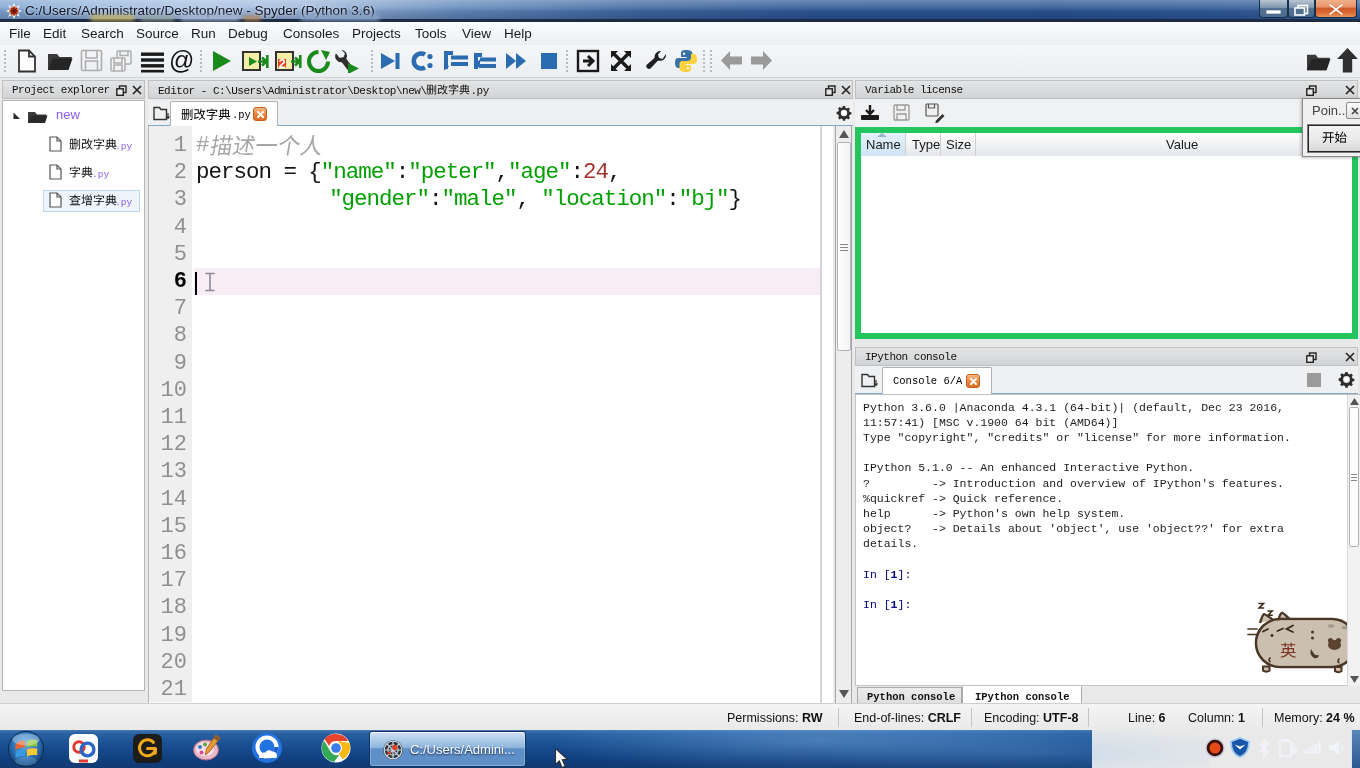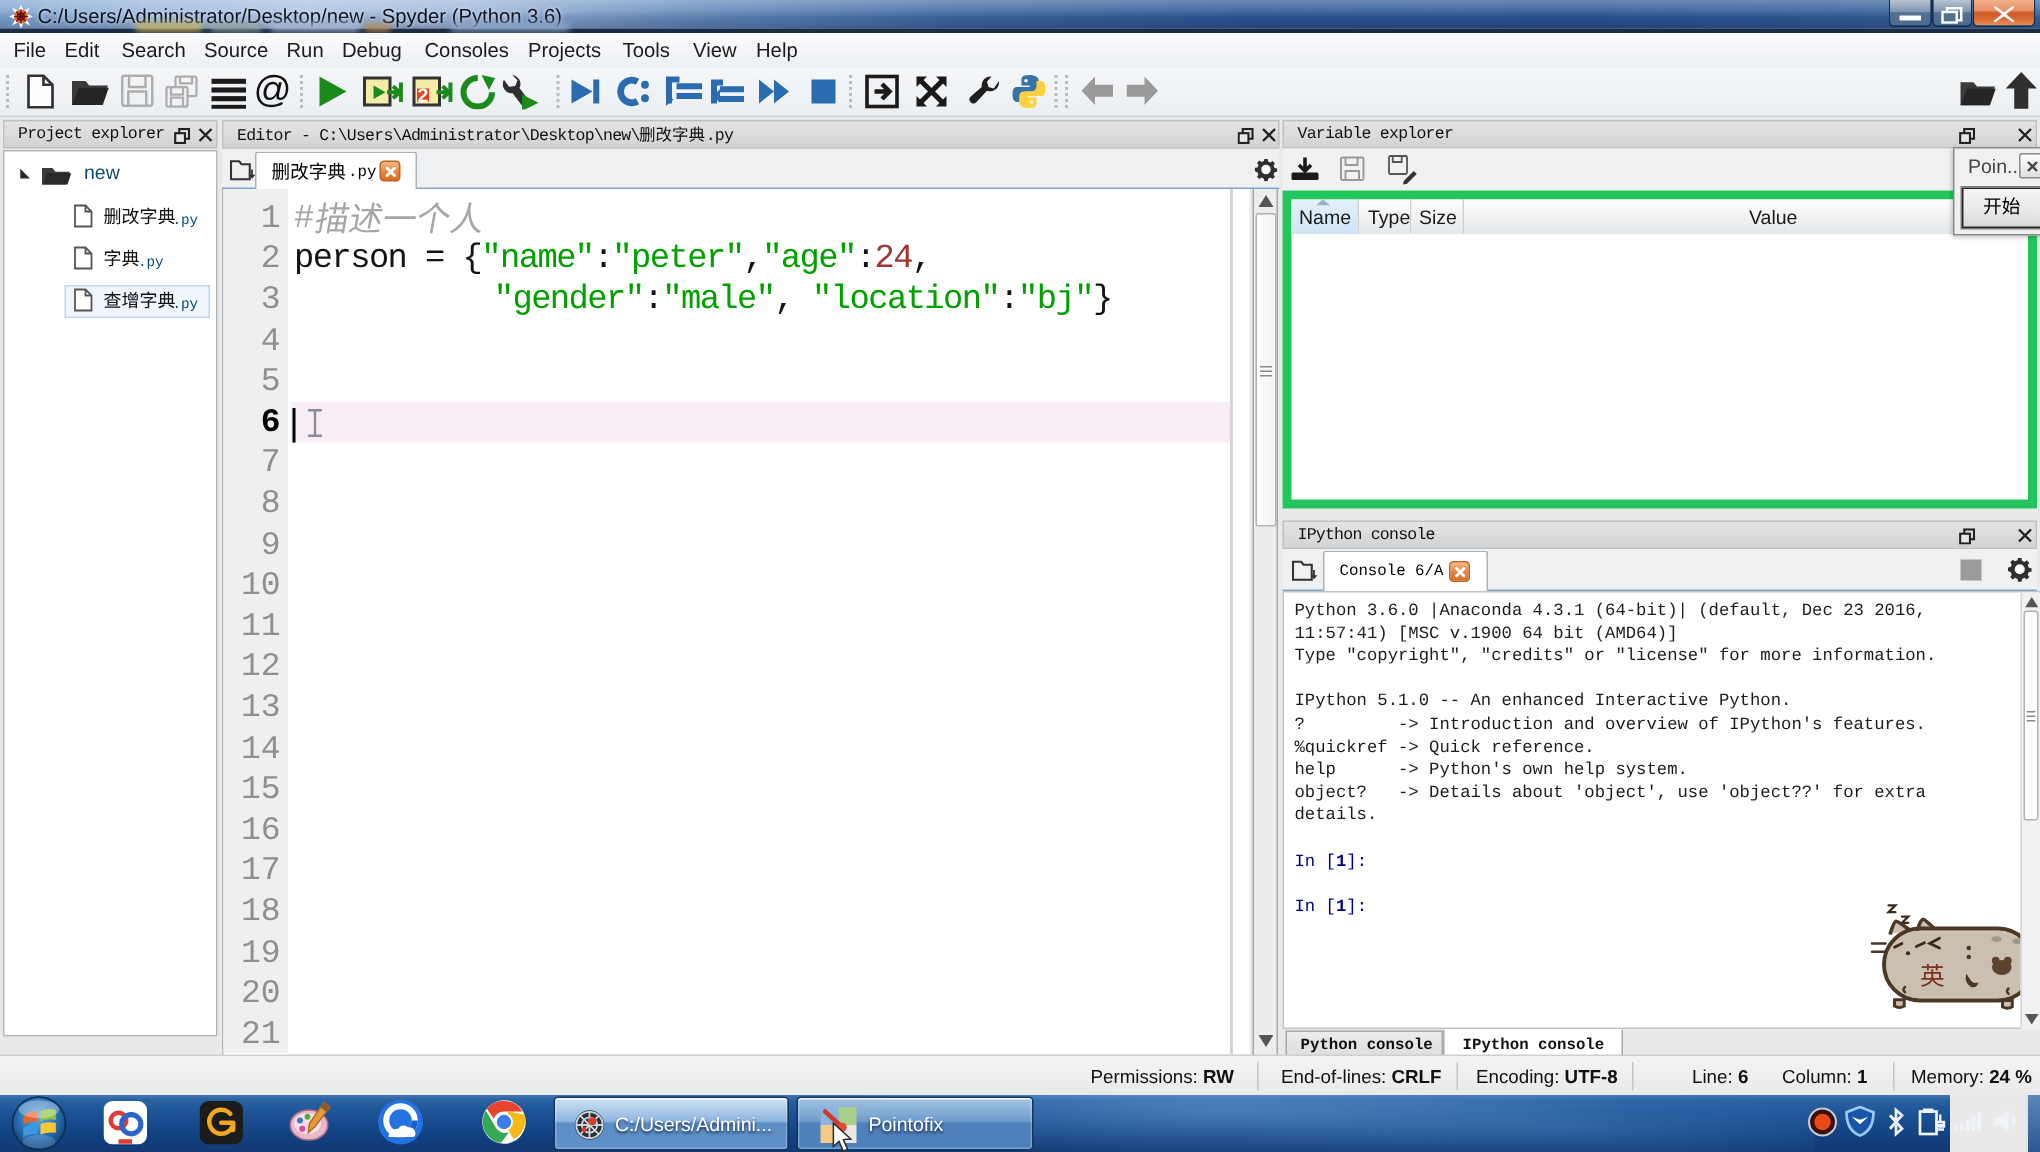--- a/index.html
+++ b/index.html
@@ -19,21 +19,21 @@
 .ticon{position:absolute;top:4px}
 #pathbox{left:776px;top:7px;width:527px;height:20px;background:#fff;border:1px solid #9aa0a6}
 #pathbox .ptext{left:6px;top:3px;font-size:12px;color:#111}
 
 .ptitle{height:19px;background:linear-gradient(180deg,#e3e4e5,#d2d3d4);border:1px solid #bec0c2;font-family:"Liberation Mono",monospace;font-size:11px;font-weight:400;color:#111}
 .ptitle .pt{position:absolute;left:9px;top:3px;letter-spacing:-0.5px}
 .white{background:#fff;border:1px solid #b4b7ba}
 
 #pe-title{left:2px;top:80px;width:143px}
 #pe-body{left:2px;top:100px;width:143px;height:591px}
-.tlabel{position:absolute;font-size:12.5px;color:#0c4a6e}
+.tlabel{position:absolute;font-size:12.5px;color:#8b5cf6}
 
 #ed-title{left:148px;top:80px;width:705px}
 #ed-tabbar{left:148px;top:100px;width:705px;height:26px;background:#eef0f2;border-bottom:1px solid #86a7c4}
 #ed-tab{left:170px;top:101px;width:108px;height:25px;background:#fff;border:1px solid #aeb1b4;border-bottom:none;border-radius:2px 2px 0 0}
 #ed-area{left:148px;top:126px;width:685px;height:577px;background:#fff;border-left:1px solid #b4b7ba}
 .cl{position:absolute;white-space:pre;font-family:"Liberation Mono",monospace;font-size:22.5px;letter-spacing:-1.02px;line-height:27.2px;color:#131313}
 .ln{position:absolute;width:41px;text-align:right;font-family:"Liberation Mono",monospace;font-size:22px;line-height:27.2px;color:#8f8f8f}
 .grn{color:#00a000}.num{color:#a0342e}.bi{color:#900090}
 #ed-sb{left:835px;top:126px;width:17px;height:577px;background:#ededee;border-left:1px solid #a6a6aa;border-right:1px solid #a6a6aa}
 
@@ -46,21 +46,21 @@
 #ip-tabbar{left:855px;top:366px;width:503px;height:28px;background:#eef0f2;border-bottom:1px solid #86a7c4}
 #ip-tab{left:882px;top:367px;width:110px;height:27px;background:#fff;border:1px solid #aeb1b4;border-bottom:none;border-radius:2px 2px 0 0}
 #ip-body{left:855px;top:394px;width:505px;height:292px;background:#fff;border:1px solid #c0c3c6}
 .con{position:absolute;white-space:pre;font-family:"Liberation Mono",monospace;font-size:11.5px;line-height:15.2px;color:#1c1c1c}
 #ip-tabs2{left:855px;top:686px;width:505px;height:21px}
 
 #statusbar{left:0;top:703px;width:1360px;height:27px;background:linear-gradient(180deg,#f4f4f4,#e9e9e9);border-top:1px solid #cfcfcf}
 #statusbar span{position:absolute;top:7px;font-size:12.5px;color:#111}
 .ssep{position:absolute;top:4px;width:1px;height:19px;background:#c4c4c4}
 
-#taskbar{left:0;top:730px;width:1300px;height:38px;background:linear-gradient(180deg,#4779b2 0%,#2a62a4 8%,#1d5496 30%,#15488a 55%,#113e7c 80%,#123a72 100%)}
+#taskbar{left:0;top:730px;width:1092px;height:38px;background:linear-gradient(180deg,#4779b2 0%,#2a62a4 8%,#1d5496 30%,#15488a 55%,#113e7c 80%,#123a72 100%)}
 .tbtn{position:absolute;top:1px;height:36px;border:1px solid #123662;border-radius:3px;box-shadow:inset 0 1px 0 rgba(255,255,255,.8),inset 0 0 0 1px rgba(255,255,255,.25);background:linear-gradient(180deg,rgba(255,255,255,.60) 0%,rgba(200,228,250,.40) 45%,rgba(80,130,190,.30) 50%,rgba(130,175,225,.45) 100%),linear-gradient(180deg,#85b1df,#4478b4)}
 .tbtn .lbl{position:absolute;top:10px;font-size:13px;color:#fff;text-shadow:0 1px 2px rgba(0,0,40,.8)}
 
 #pof{left:1302px;top:98px;width:60px;height:59px;background:#f0f0f0;border:1px solid #898989;box-shadow:-1px 1px 3px rgba(0,0,0,.25)}
 #pof .pt2{position:absolute;left:9px;top:4px;font-size:13px;color:#444}
 #pofbtn{position:absolute;left:5px;top:26px;width:55px;height:27px;background:linear-gradient(180deg,#f4f4f4,#e8e8e8 60%,#d8d8d8);border:1px solid #262626;outline:1px solid #7a7a7a;}
 </style></head><body>
 <svg width="0" height="0" style="position:absolute">
     <defs>
       <path id="g1" d="M709 729V164H770V729ZM854 823V5C854 -10 849 -14 836 -14C823 -14 781 -15 733 -13C743 -32 753 -62 755 -80C819 -80 860 -78 885 -67C910 -56 920 -36 920 5V823ZM44 450V381H108V331C108 207 103 59 39 -43C55 -50 82 -69 94 -81C162 27 171 199 171 332V381H264V12C264 1 260 -3 250 -3C239 -3 207 -4 171 -3C180 -20 188 -51 190 -69C243 -69 277 -67 298 -55C320 -44 327 -23 327 11V381H397V374C397 242 393 71 337 -46C352 -53 380 -69 392 -79C452 44 460 235 460 375V381H553V12C553 0 549 -3 539 -4C528 -4 496 -4 460 -3C469 -21 477 -51 479 -69C533 -69 566 -67 587 -56C609 -44 616 -24 616 11V381H668V450H616V808H397V450H327V808H108V450ZM171 741H264V450H171ZM460 741H553V450H460Z"></path>
@@ -385,21 +385,21 @@
   <div class="abs" style="left:1px;top:16px;width:14px;height:209px;background:linear-gradient(90deg,#fdfdfd,#f2f3f4);border:1px solid #aeb4b9;border-radius:2px"></div>
   <svg class="abs" style="left:4px;top:117px" width="8" height="9" stroke="#888" stroke-width="1">
       <path d="M0 1.5h8M0 4.5h8M0 7.5h8"></path>
     </svg>
   <svg class="abs" style="left:3px;top:564px" width="10" height="8">
       <path d="M5 8L0 0H10Z" fill="#555"></path>
     </svg>
 </div>
 
 <div id="ve-title" class="abs ptitle">
-    <span class="pt">Variable explorer</span>
+    <span class="pt">Variable license</span>
   <svg class="abs" style="left:450px;top:4px" width="11" height="11" fill="none" stroke="#222" stroke-width="1.4">
       <rect x="3.5" y="1" width="6.5" height="6.5"></rect>
       <rect x="0.8" y="3.8" width="6.5" height="6.5" fill="#e6e8ea"></rect>
     </svg>
   <svg class="abs" style="left:489px;top:4px" width="10" height="10" stroke="#222" stroke-width="1.6">
       <path d="M1 1L9 9M9 1L1 9"></path>
     </svg>
 </div>
 <div id="ve-tools" class="abs">
   <svg class="abs" style="left:5px;top:5px" width="20" height="18" viewBox="0 0 20 18">
@@ -608,31 +608,20 @@
         <g stroke="#cdd5dd" stroke-width="1" fill="none">
           <circle cx="9" cy="9" r="7.2"></circle>
           <circle cx="9" cy="9" r="4.2"></circle>
           <path d="M9 1.8V16.2M1.8 9H16.2M3.9 3.9L14.1 14.1M14.1 3.9L3.9 14.1"></path>
         </g>
         <circle cx="10.5" cy="7" r="2.2" fill="#d8402a"></circle>
         <circle cx="6" cy="11.5" r="1.4" fill="#d8402a"></circle>
       </svg>
     <div class="lbl" style="left:40px">C:/Users/Admini...</div>
   </div>
-  <div class="tbtn" style="left:531px;width:158px;background:linear-gradient(180deg,rgba(255,255,255,.40) 0%,rgba(190,220,245,.25) 45%,rgba(70,120,180,.25) 50%,rgba(120,165,215,.30) 100%),linear-gradient(180deg,#6a9bd0,#3a70ae)">
-    <svg class="abs" style="left:14px;top:5px" width="26" height="26" viewBox="0 0 26 26">
-        <rect x="1" y="1" width="12" height="12" fill="#8cb4e2"></rect>
-        <rect x="13" y="1" width="12" height="12" fill="#a8d08c"></rect>
-        <rect x="1" y="13" width="12" height="12" fill="#f5c888"></rect>
-        <rect x="13" y="13" width="12" height="12" fill="#e8e8e8"></rect>
-        <path d="M4 4L15 14" stroke="#d03a2a" stroke-width="3" stroke-linecap="round"></path>
-        <circle cx="15.5" cy="14.5" r="3" fill="#e84a30"></circle>
-      </svg>
-    <div class="lbl" style="left:47px">Pointofix</div>
-  </div>
   <svg class="abs" style="left:554px;top:18px" width="16" height="22" viewBox="0 0 17 24">
       <path d="M1.5 0.8L1.5 17.8L5.6 14L8.6 21.2L11.8 19.8L8.8 12.8L14.2 12.4Z" fill="#fff" stroke="#2a2a2a" stroke-width="1.1"></path>
     </svg>
   <svg class="abs" style="left:1205px;top:8px" width="20" height="20" viewBox="0 0 20 20">
       <circle cx="10" cy="10" r="9" fill="#3a1008" stroke="#c8c8d8" stroke-width="1.4"></circle>
       <circle cx="10" cy="10" r="5.5" fill="#e84a18"></circle>
     </svg>
   <svg class="abs" style="left:1230px;top:7px" width="20" height="21" viewBox="0 0 20 21">
       <path d="M10 1L19 4.5C19 13 15.5 18 10 20 4.5 18 1 13 1 4.5Z" fill="#1854a8" stroke="#9ac8f0" stroke-width="1.8"></path>
       <path d="M4.5 7.5L10 12.5L15.5 7.5L10 9.5Z" fill="#fff"></path>

